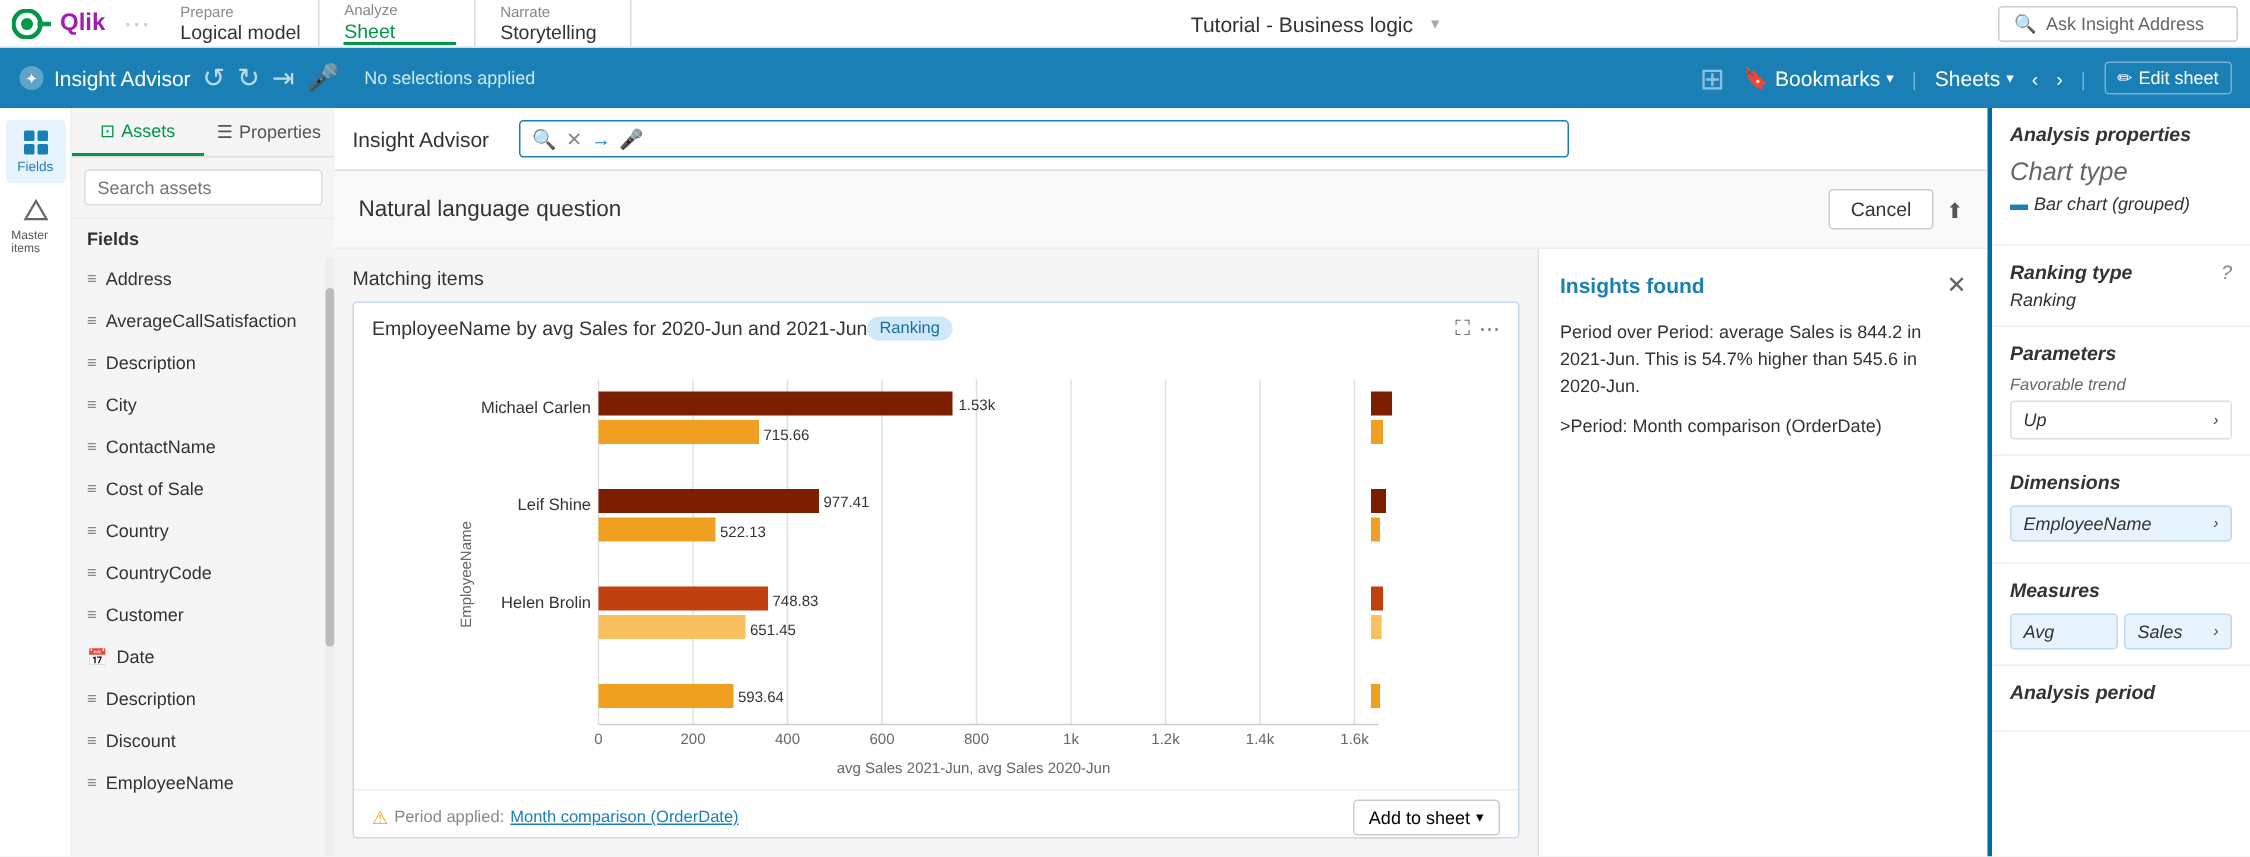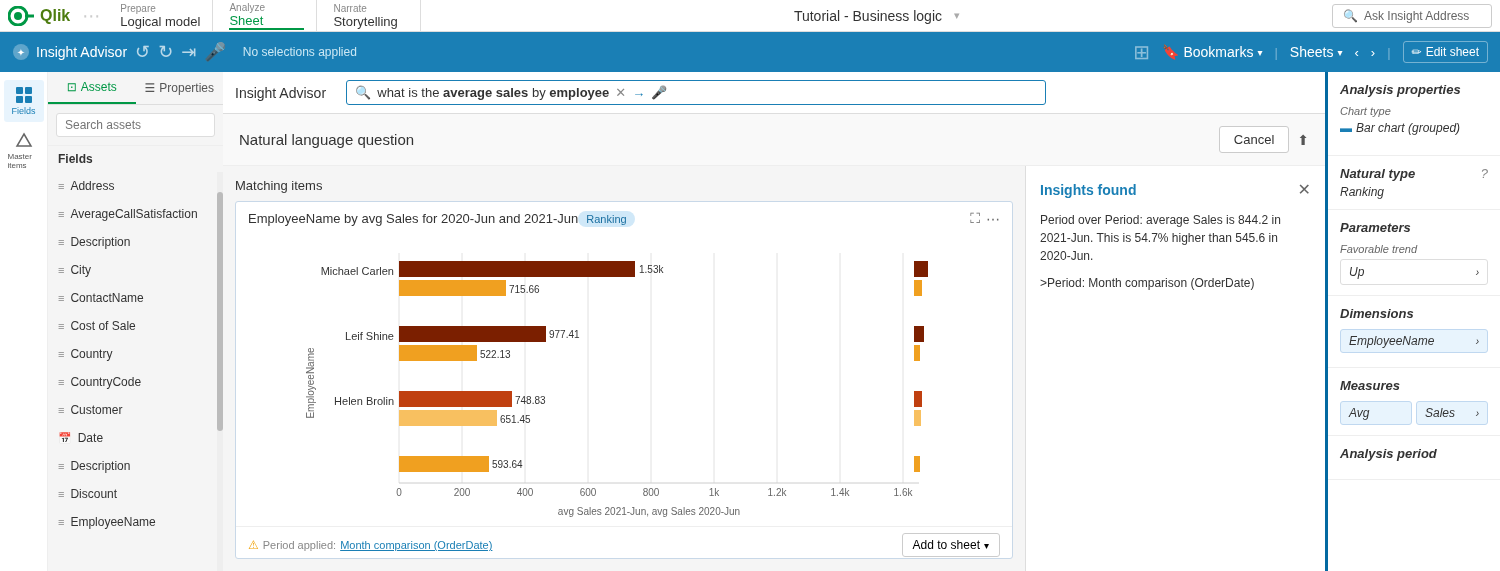--- a/index.html
+++ b/index.html
@@ -99,21 +99,21 @@
     .insights-title { font-size: 14px; font-weight: 600; color: #1a7fb5; }
     .insights-close { background: none; border: none; cursor: pointer; color: #666; font-size: 16px; }
     .insights-text { font-size: 12px; color: #333; line-height: 1.5; margin-bottom: 10px; }
     .insights-link { font-size: 12px; color: #333; }
 
     
     .analysis-panel { width: 175px; background: #fff; border-left: 3px solid #0369a1; overflow-y: auto; padding: 0; flex-shrink: 0; font-style: italic; }
     .analysis-section { padding: 10px 12px; border-bottom: 1px solid #eee; }
     .analysis-title { font-size: 13px; font-weight: 600; color: #333; margin-bottom: 8px; }
     .analysis-subsection { margin-bottom: 10px; }
-    .analysis-label { font-size: 11px; color: #666; margin-bottom: 4px; }
+    .analysis-label { font-size: 17px; color: #666; margin-bottom: 4px; }
     .analysis-value { font-size: 12px; color: #333; display: flex; align-items: center; gap: 4px; }
     .analysis-type-row { display: flex; align-items: center; justify-content: space-between; }
     .analysis-type-title { font-size: 13px; font-weight: 600; color: #333; }
     .help-icon { color: #888; font-size: 13px; }
     .analysis-type-value { font-size: 12px; color: #333; margin-top: 4px; }
     .param-label { font-size: 11px; color: #666; margin-bottom: 4px; margin-top: 8px; }
     .param-dropdown { width: 100%; border: 1px solid #ddd; border-radius: 3px; padding: 5px 8px; font-size: 12px; display: flex; align-items: center; justify-content: space-between; cursor: pointer; background: #fff; }
     .dimension-pill { background: #e8f4fd; border: 1px solid #c0d8f0; border-radius: 3px; padding: 4px 8px; font-size: 12px; color: #333; display: flex; align-items: center; justify-content: space-between; margin-bottom: 4px; }
     .measure-row { display: flex; gap: 4px; }
     .measure-pill { background: #e8f4fd; border: 1px solid #c0d8f0; border-radius: 3px; padding: 4px 8px; font-size: 12px; color: #333; display: flex; align-items: center; justify-content: space-between; flex: 1; }
@@ -128,21 +128,21 @@
 <body>
 
 <div class="top-nav">
 
   <div class="qlik-logo">
     <svg class="logo-icon" viewBox="0 0 28 20">
       <circle cx="10" cy="10" r="9" fill="none" stroke="#009845" stroke-width="3"></circle>
       <circle cx="10" cy="10" r="4" fill="#009845"></circle>
       <line x1="17" y1="10" x2="26" y2="10" stroke="#009845" stroke-width="3"></line>
     </svg>
-    <span style="font-size:16px;font-weight:700;color:#4d7c0f;">Qlik</span>
+    <span style="font-size:16px;font-weight:700;color:#a21caf;">Qlik</span>
   </div>
   <span style="color:#ccc;font-size:18px;margin-right:4px;">⋯</span>
 
   <div class="nav-section">
     <span class="nav-sub">Prepare</span>
     <span class="nav-main">Logical model</span>
   </div>
   <div class="nav-section active">
     <span class="nav-sub">Analyze</span>
     <span class="nav-main">Sheet</span>
@@ -299,23 +299,20 @@
       </div>
     </div>
   </div>
 
   <div class="center-content">
 
     <div class="search-bar">
       <span class="insight-advisor-title">Insight Advisor</span>
       <div class="search-input-wrapper">
         <span style="color:#1a7fb5;">🔍</span>
-        <span class="search-query">
-          what is the <span class="bold">average</span> <span class="bold">sales</span> by <span class="bold">employee</span>
-        </span>
         <div class="search-icons">
           <span style="cursor:pointer;">✕</span>
           <span style="cursor:pointer;color:#1a7fb5;">→</span>
           <span style="cursor:pointer;">🎤</span>
         </div>
       </div>
     </div>
 
     <div class="nlq-section">
       <span class="nlq-title">Natural language question</span>
@@ -434,21 +431,21 @@
         <div class="analysis-label">Chart type</div>
         <div class="analysis-value">
           <span style="color:#1a7fb5;">▬</span>
           <span>Bar chart (grouped)</span>
         </div>
       </div>
     </div>
 
     <div class="analysis-section">
       <div class="analysis-type-row">
-        <span class="analysis-type-title">Natural type</span>
+        <span class="analysis-type-title">Ranking type</span>
         <span class="help-icon">?</span>
       </div>
       <div class="analysis-type-value">Ranking</div>
     </div>
 
     <div class="analysis-section">
       <div class="analysis-title">Parameters</div>
       <div class="param-label">Favorable trend</div>
       <div class="param-dropdown">
         <span>Up</span>

